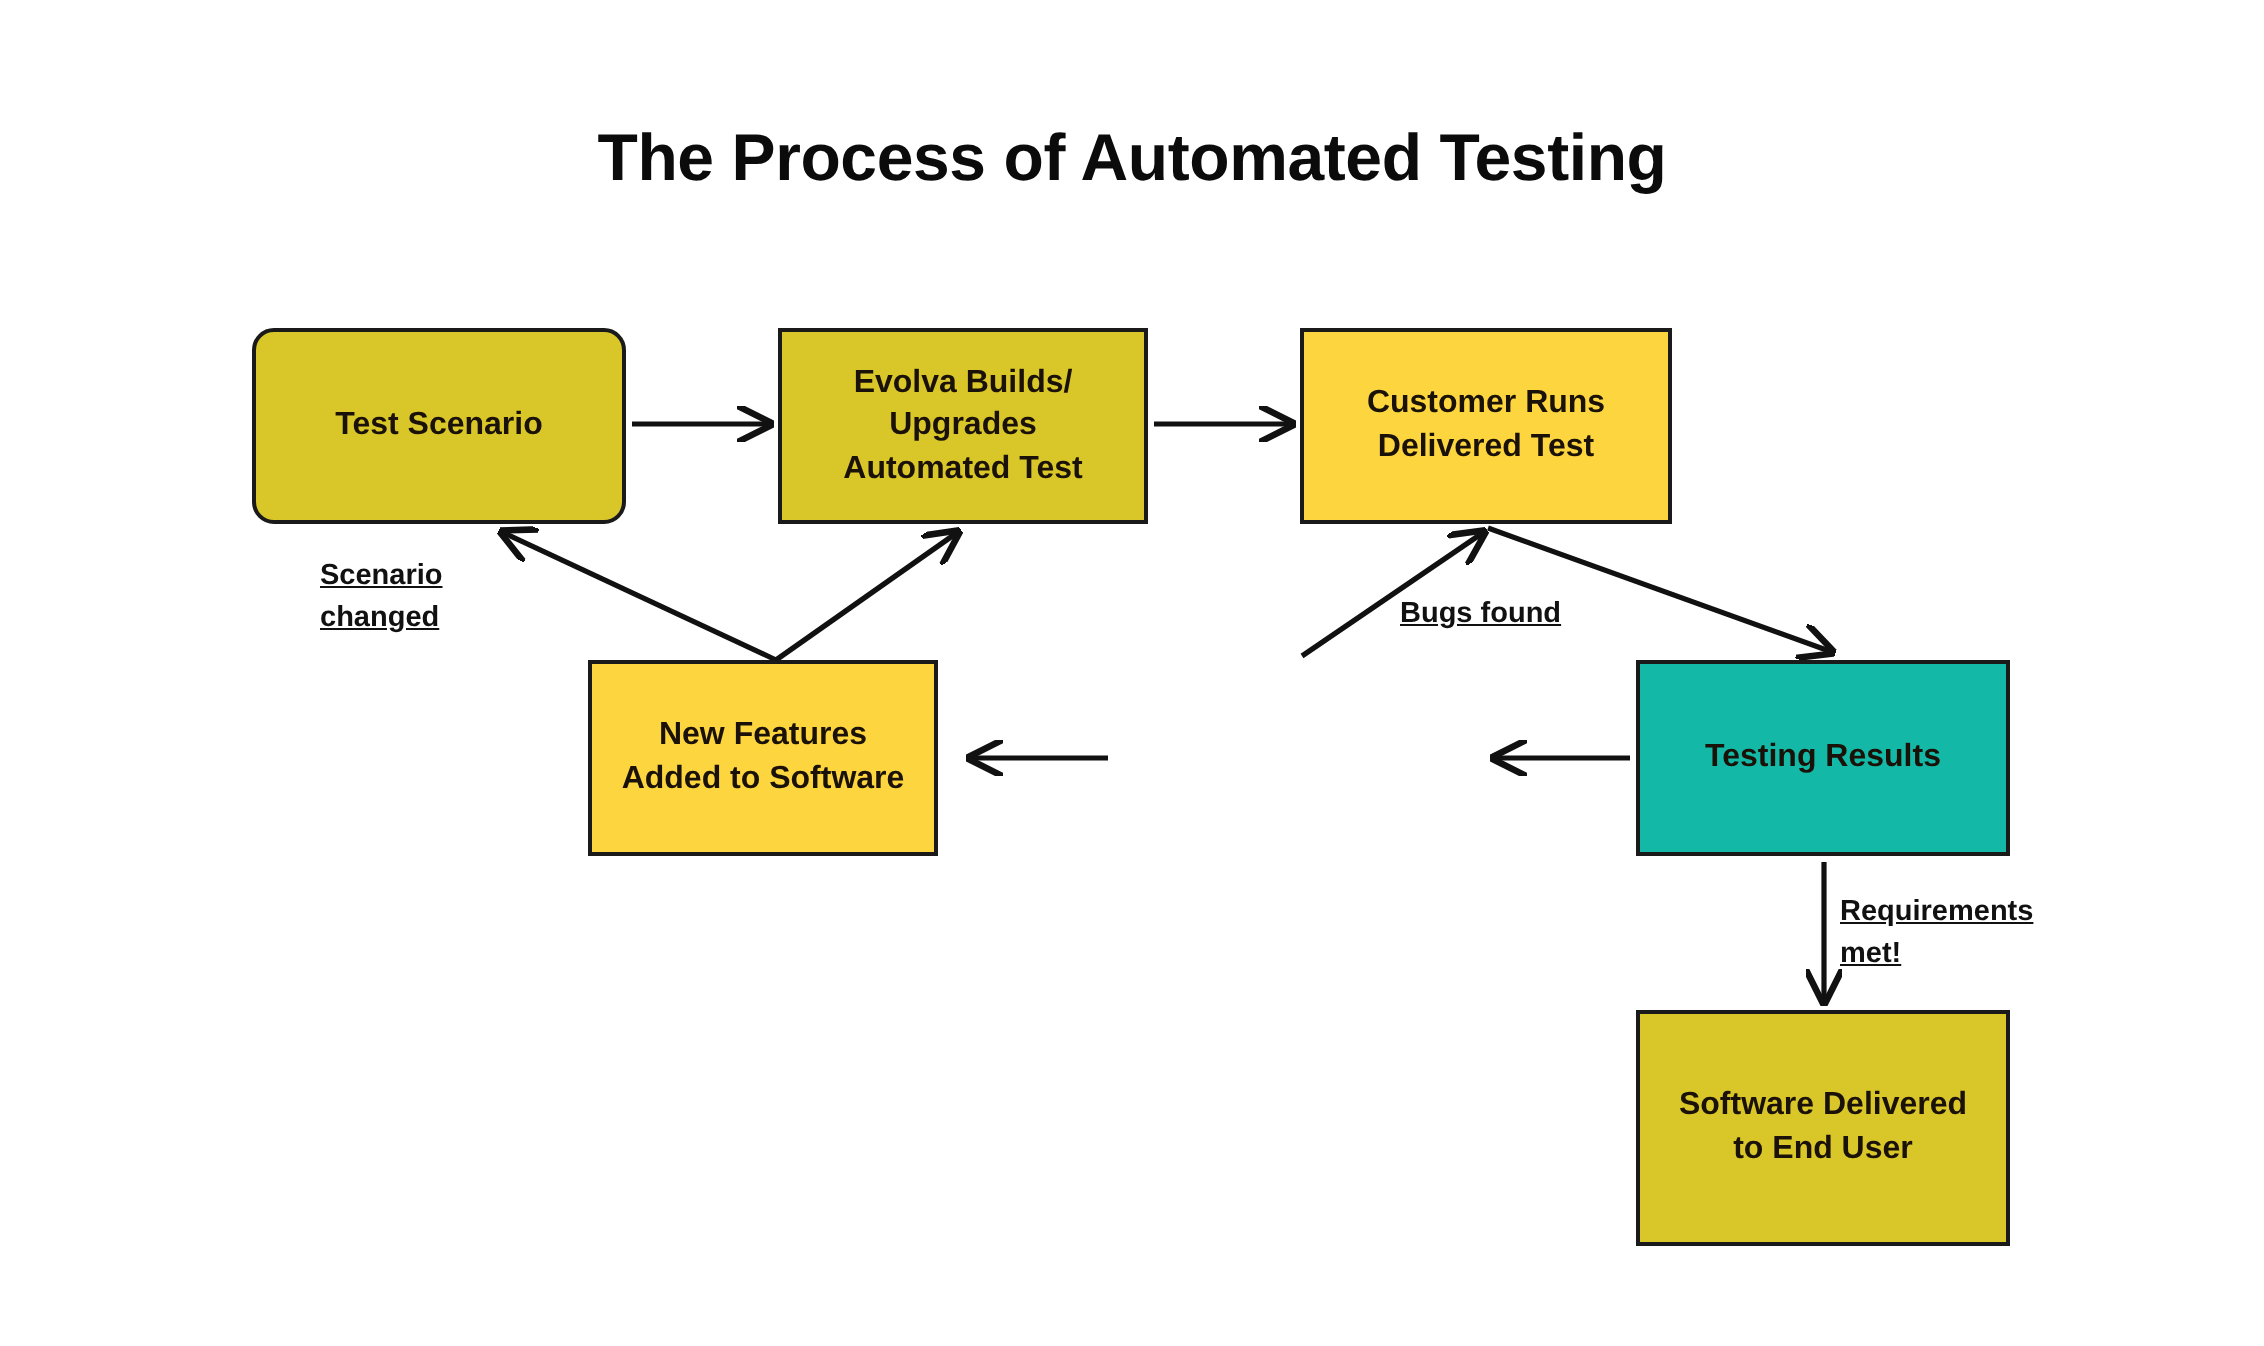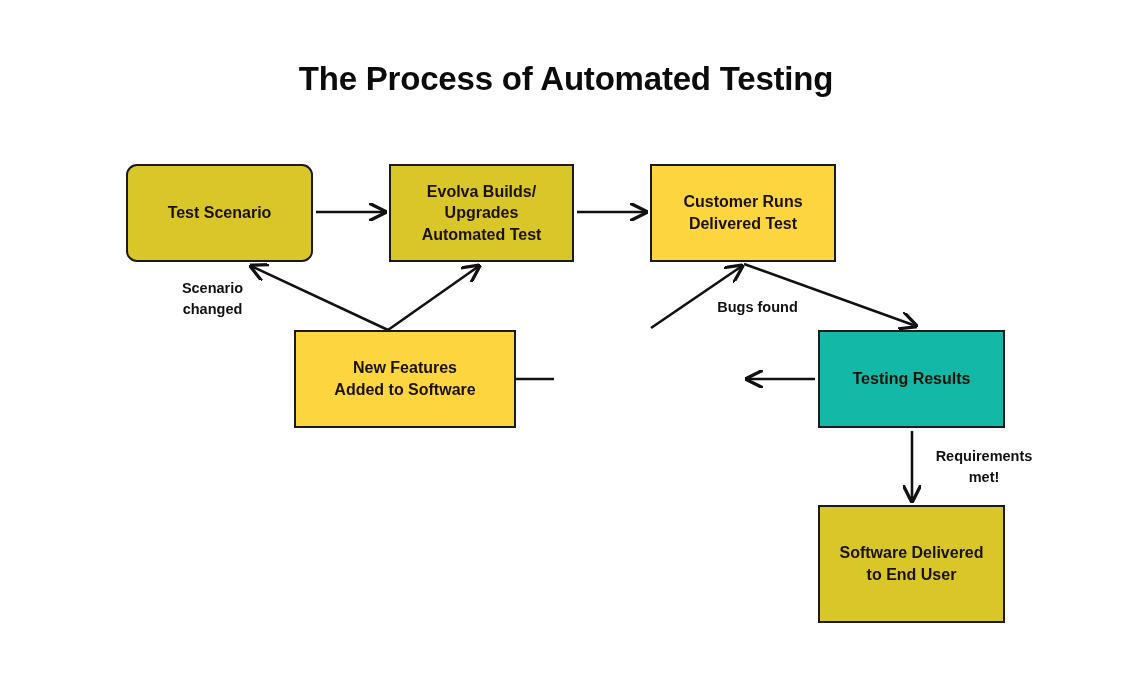--- a/index.html
+++ b/index.html
@@ -42,23 +42,24 @@
     color: #1a1208;
     line-height: 1.35;
     padding: 4px 8px;
   }
   .node span { display: block; }
   .edge-label {
     position: absolute;
     font-size: 14.5px;
     font-weight: bold;
     color: #111111;
-    text-align: center;
+    text-align: left;
     line-height: 1.45;
     white-space: pre-line;
+    text-decoration: underline;
   }
   #arrows {
     position: absolute;
     left: 0;
     top: 0;
     width: 1132px;
     height: 673px;
     pointer-events: none;
   }
 </style>
@@ -102,21 +103,21 @@
   </div>
   <div class="node" style="left: 389px; top: 164px; width: 185px; height: 98px; background: rgb(217, 198, 41); border-color: rgb(26, 26, 26); color: rgb(26, 18, 8);">
     <span style="white-space: pre-line;">Evolva Builds/
 Upgrades
 Automated Test</span>
   </div>
   <div class="node" style="left: 650px; top: 164px; width: 186px; height: 98px; background: rgb(252, 213, 63); border-color: rgb(26, 26, 26); color: rgb(26, 18, 8);">
     <span style="white-space: pre-line;">Customer Runs
 Delivered Test</span>
   </div>
-  <div class="node" style="left: 294px; top: 330px; width: 222px; height: 98px; background: rgb(252, 213, 63); border-color: rgb(26, 26, 26); color: rgb(26, 18, 8);">
+  <div class="node" style="left: 294px; top: 330px; width: 175px; height: 98px; background: rgb(252, 213, 63); border-color: rgb(26, 26, 26); color: rgb(26, 18, 8);">
     <span style="white-space: pre-line;">New Features
 Added to Software</span>
   </div>
   <div class="node" style="left: 818px; top: 330px; width: 187px; height: 98px; background: #14b8a6; border-color: rgb(26, 26, 26); color: rgb(26, 18, 8);">
     <span style="white-space: pre-line;">Testing Results</span>
   </div>
   <div class="node" style="left: 818px; top: 505px; width: 187px; height: 118px; background: rgb(217, 198, 41); border-color: rgb(26, 26, 26); color: rgb(26, 18, 8);">
     <span style="white-space: pre-line;">Software Delivered
 to End User</span>
   </div>

